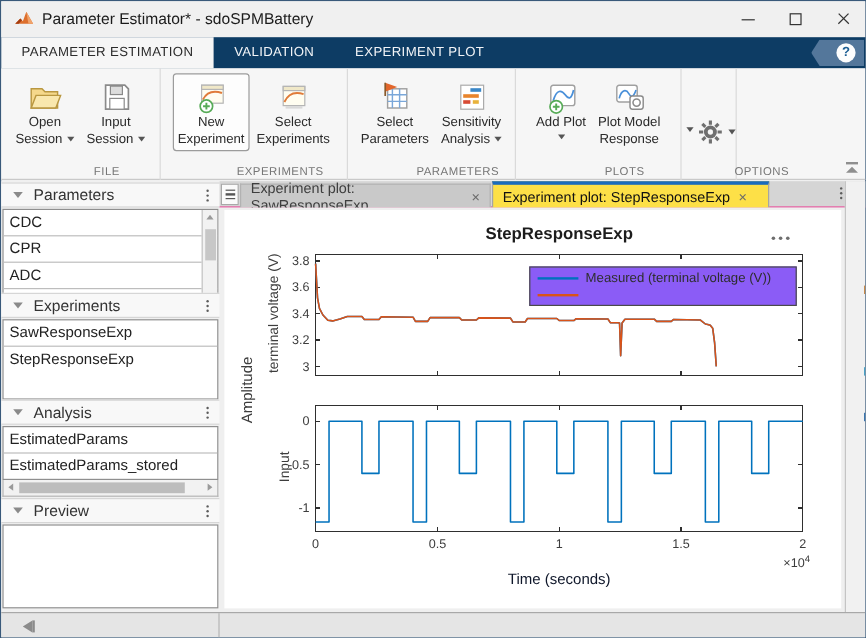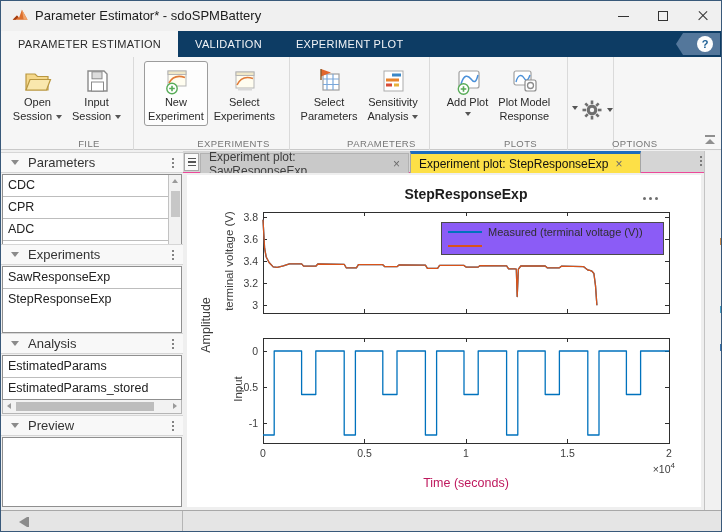--- a/index.html
+++ b/index.html
@@ -81,21 +81,21 @@
   #fig-title{position:absolute;left:80px;top:13px;width:406px;text-align:center;font-size:14px;font-weight:bold;color:#1c1c1c;}
   #fig-more{position:absolute;left:460px;top:24px;display:flex;gap:3px;}
   #fig-more i{width:3px;height:3px;border-radius:50%;background:#6e6e6e;}
   .rot-label{position:absolute;font-size:12px;color:#3d3d3d;text-align:center;transform:rotate(-90deg);white-space:nowrap;}
   #legend{position:absolute;left:258px;top:49px;width:223px;height:33px;background:#8b5cf6;border:1px solid #4a4a4a;padding:2px 0 0 6px;}
   .leg-row{display:flex;align-items:center;height:14px;}
   .leg-line{width:34px;height:2px;margin-right:6px;}
   .leg-text{font-size:11px;color:#2e2e2e;white-space:nowrap;}
   #x-mult{position:absolute;left:450px;top:288px;width:42px;text-align:right;font-size:10.5px;color:#3d3d3d;}
   #x-mult sup{font-size:8px;}
-  #xlabel{position:absolute;left:80px;top:303px;width:406px;text-align:center;font-size:12.5px;color:#be185d;}
+  #xlabel{position:absolute;left:80px;top:303px;width:406px;text-align:center;font-size:12.5px;color:#0f172a;}
 
   
   #gutter{position:absolute;left:703px;top:150px;width:19px;height:359px;background:#f1f1f1;border-left:1px solid #c4c4c4;}
   .speck{position:absolute;right:0;width:3px;height:7px;}
 
   
   #statusbar{position:absolute;left:0;top:509px;width:722px;height:23px;background:#e5e5e5;border-top:1px solid #a8a8a8;}
   #statusbar .left{position:absolute;left:0;top:0;width:182px;height:22px;border-right:1px solid #b5b5b5;display:flex;align-items:center;}
   #skip-icon{display:flex;align-items:center;margin-left:18px;}
   #skip-icon .bar{width:2px;height:10px;background:#8b8b8b;margin-right:1px;}

